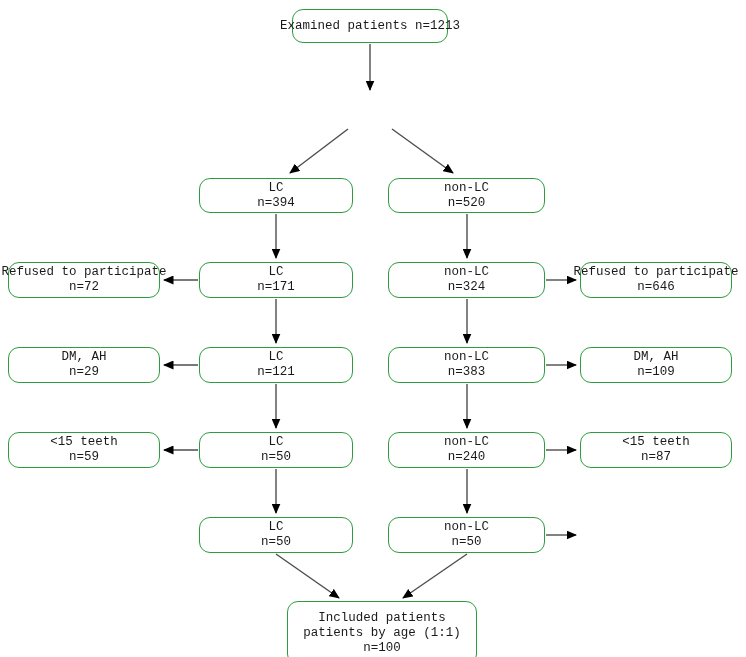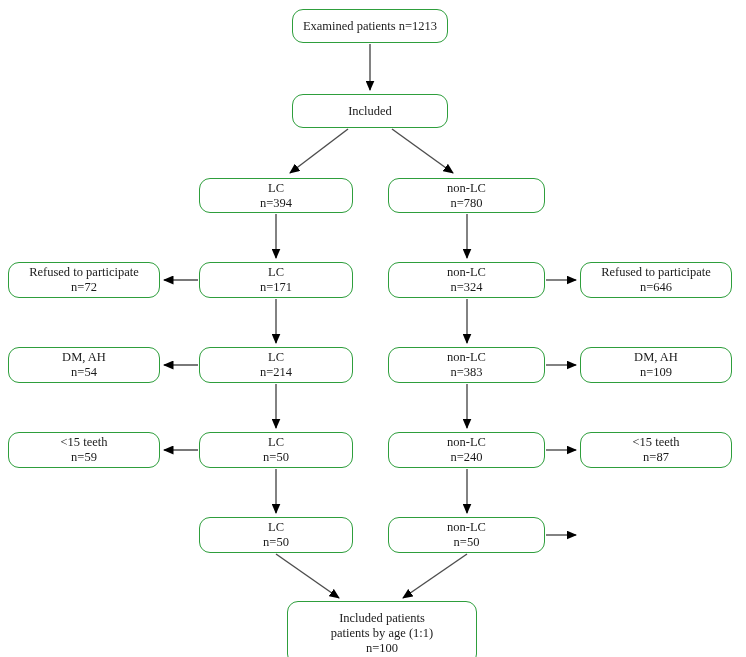--- a/index.html
+++ b/index.html
@@ -1,18 +1,18 @@
 <!DOCTYPE html>
 <html><head>
 <meta charset="utf-8">
 <style>
   html,body{margin:0;padding:0;background:#ffffff;}
   #canvas{
     position:relative;width:746px;height:657px;background:#ffffff;overflow:hidden;
-    font-family:Liberation Serif, serif;color:#1a1a1a;
+    font-family:Liberation Mono, monospace;color:#1a1a1a;
   }
   #arrow-layer{position:absolute;left:0;top:0;width:746px;height:657px;}
   .node{
     position:absolute;box-sizing:border-box;
     border:1.4px solid #2e9e3c;border-radius:11px;background:#ffffff;
     display:flex;flex-direction:column;justify-content:center;align-items:center;
     text-align:center;font-size:12.5px;line-height:15px;
   }
   .node .line{white-space:nowrap;}
 </style>
@@ -55,31 +55,28 @@
 
       <line x1="276" y1="554" x2="339" y2="598" marker-end="url(#ah)"></line>
       <line x1="467" y1="554" x2="403" y2="598" marker-end="url(#ah)"></line>
     </g>
   </svg>
 
   <div class="node" style="left:292px;top:9px;width:156px;height:34px;">
     <div class="line">Examined patients n=1213</div>
   </div>
 
-  <div class="node" style="left:292px;top:94px;width:156px;height:34px;">
-    <div class="line">Included</div>
-  </div>
 
   <div class="node" style="left:199px;top:178px;width:154px;height:35px;">
     <div class="line">LC</div>
     <div class="line">n=394</div>
   </div>
   <div class="node" style="left:388px;top:178px;width:157px;height:35px;">
     <div class="line">non-LC</div>
-    <div class="line">n=780</div>
+    <div class="line">n=520</div>
   </div>
 
   <div class="node" style="left:8px;top:262px;width:152px;height:36px;">
     <div class="line">Refused to participate</div>
     <div class="line">n=72</div>
   </div>
   <div class="node" style="left:199px;top:262px;width:154px;height:36px;">
     <div class="line">LC</div>
     <div class="line">n=171</div>
   </div>
@@ -87,25 +84,25 @@
     <div class="line">non-LC</div>
     <div class="line">n=324</div>
   </div>
   <div class="node" style="left:580px;top:262px;width:152px;height:36px;">
     <div class="line">Refused to participate</div>
     <div class="line">n=646</div>
   </div>
 
   <div class="node" style="left:8px;top:347px;width:152px;height:36px;">
     <div class="line">DM, AH</div>
-    <div class="line">n=54</div>
+    <div class="line">n=29</div>
   </div>
   <div class="node" style="left:199px;top:347px;width:154px;height:36px;">
     <div class="line">LC</div>
-    <div class="line">n=214</div>
+    <div class="line">n=121</div>
   </div>
   <div class="node" style="left:388px;top:347px;width:157px;height:36px;">
     <div class="line">non-LC</div>
     <div class="line">n=383</div>
   </div>
   <div class="node" style="left:580px;top:347px;width:152px;height:36px;">
     <div class="line">DM, AH</div>
     <div class="line">n=109</div>
   </div>
 

